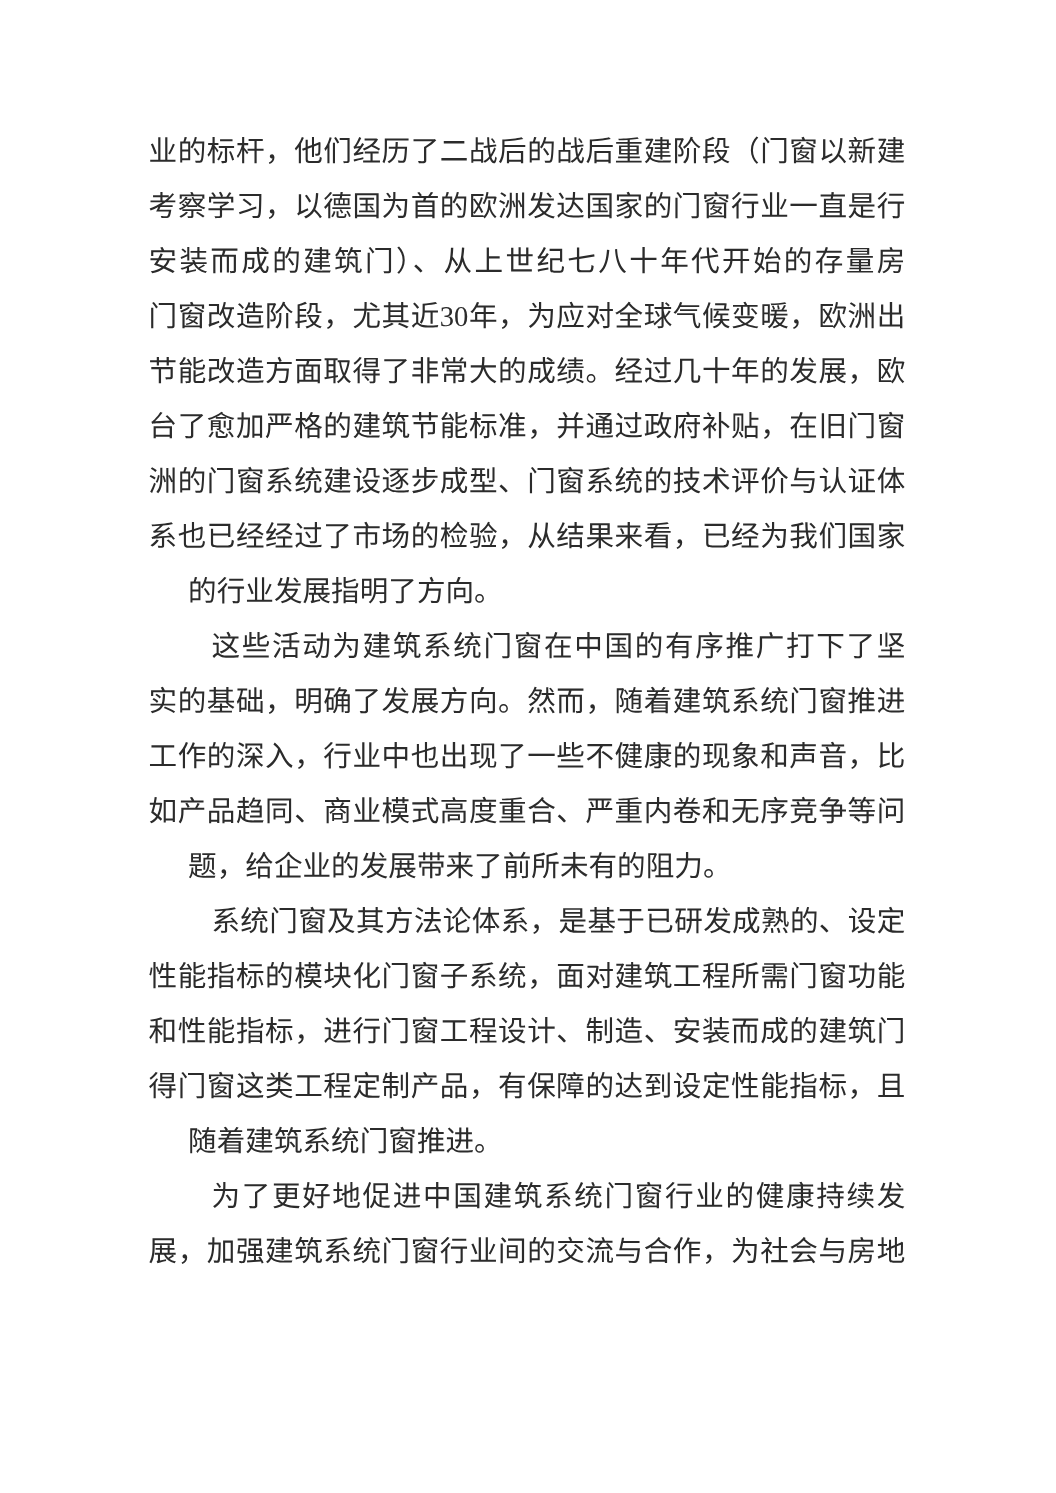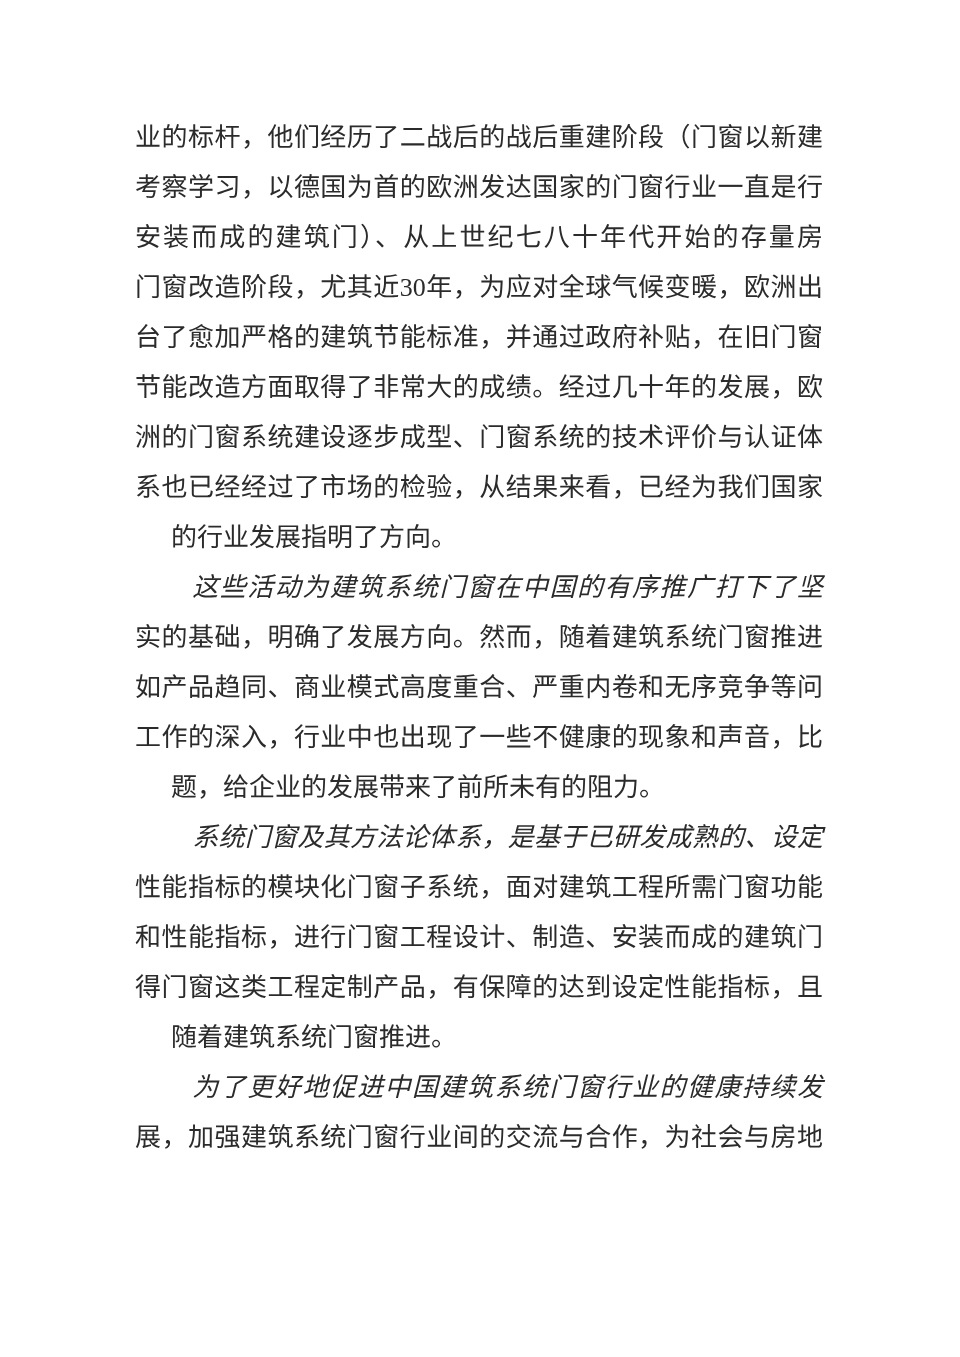--- a/index.html
+++ b/index.html
@@ -43,44 +43,43 @@
   }
   
   .line.last {
     text-align: left;
     text-align-last: left;
     margin-left: 36px;
   }
   
   .line.indent {
     text-indent: 2.2em;
-    font-style: italic;
   }
 </style>
 </head>
 <body>
 
 <div class="page">
   <div class="text-body" style="color: rgb(43, 43, 43);">
       <div class="paragraph">
         <div class="line fill">业的标杆，他们经历了二战后的战后重建阶段（门窗以新建</div>
         <div class="line fill">考察学习，以德国为首的欧洲发达国家的门窗行业一直是行</div>
         <div class="line fill">安装而成的建筑门）、从上世纪七八十年代开始的存量房</div>
         <div class="line fill">门窗改造阶段，尤其近30年，为应对全球气候变暖，欧洲出</div>
+        <div class="line fill">节能改造方面取得了非常大的成绩。经过几十年的发展，欧</div>
         <div class="line fill">台了愈加严格的建筑节能标准，并通过政府补贴，在旧门窗</div>
-        <div class="line fill">节能改造方面取得了非常大的成绩。经过几十年的发展，欧</div>
         <div class="line fill">洲的门窗系统建设逐步成型、门窗系统的技术评价与认证体</div>
         <div class="line fill">系也已经经过了市场的检验，从结果来看，已经为我们国家</div>
         <div class="line last">的行业发展指明了方向。</div>
       </div>
       <div class="paragraph">
         <div class="line fill indent">这些活动为建筑系统门窗在中国的有序推广打下了坚</div>
         <div class="line fill">实的基础，明确了发展方向。然而，随着建筑系统门窗推进</div>
+        <div class="line fill">工作的深入，行业中也出现了一些不健康的现象和声音，比</div>
         <div class="line fill">如产品趋同、商业模式高度重合、严重内卷和无序竞争等问</div>
-        <div class="line fill">工作的深入，行业中也出现了一些不健康的现象和声音，比</div>
         <div class="line last">题，给企业的发展带来了前所未有的阻力。</div>
       </div>
       <div class="paragraph">
         <div class="line fill indent">系统门窗及其方法论体系，是基于已研发成熟的、设定</div>
         <div class="line fill">性能指标的模块化门窗子系统，面对建筑工程所需门窗功能</div>
         <div class="line fill">和性能指标，进行门窗工程设计、制造、安装而成的建筑门</div>
         <div class="line fill">得门窗这类工程定制产品，有保障的达到设定性能指标，且</div>
         <div class="line last">随着建筑系统门窗推进。</div>
       </div>
       <div class="paragraph">

